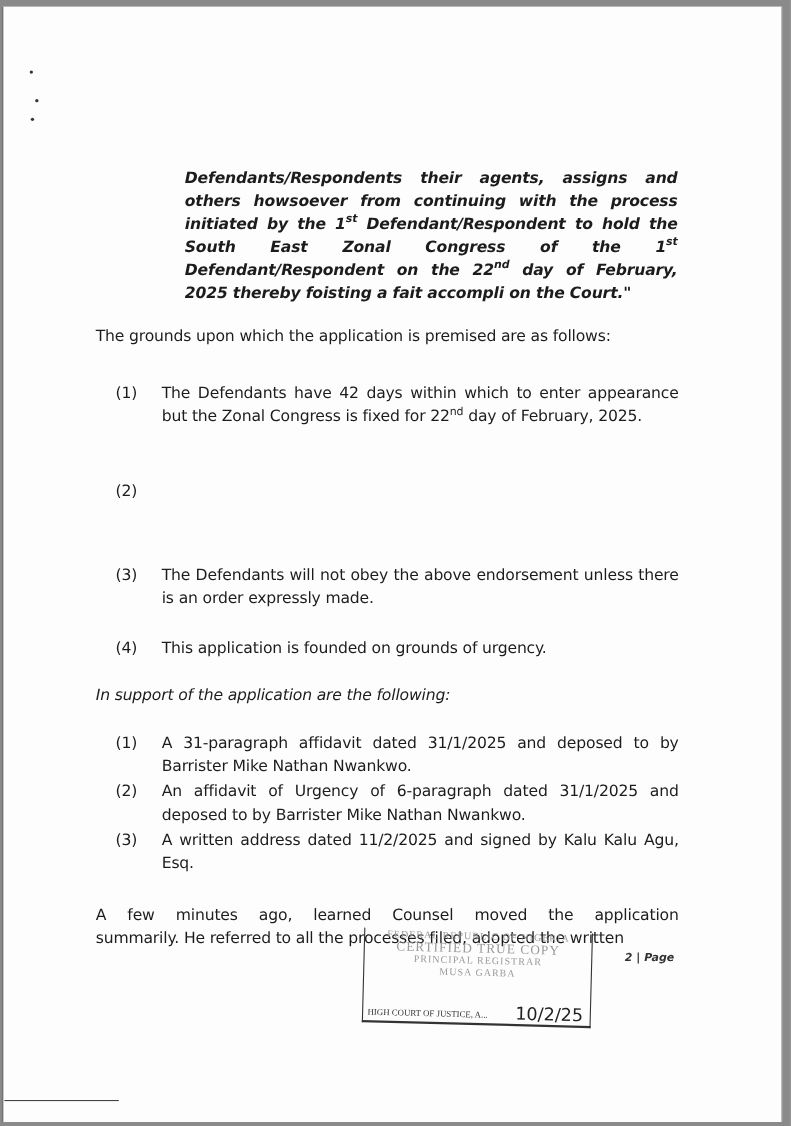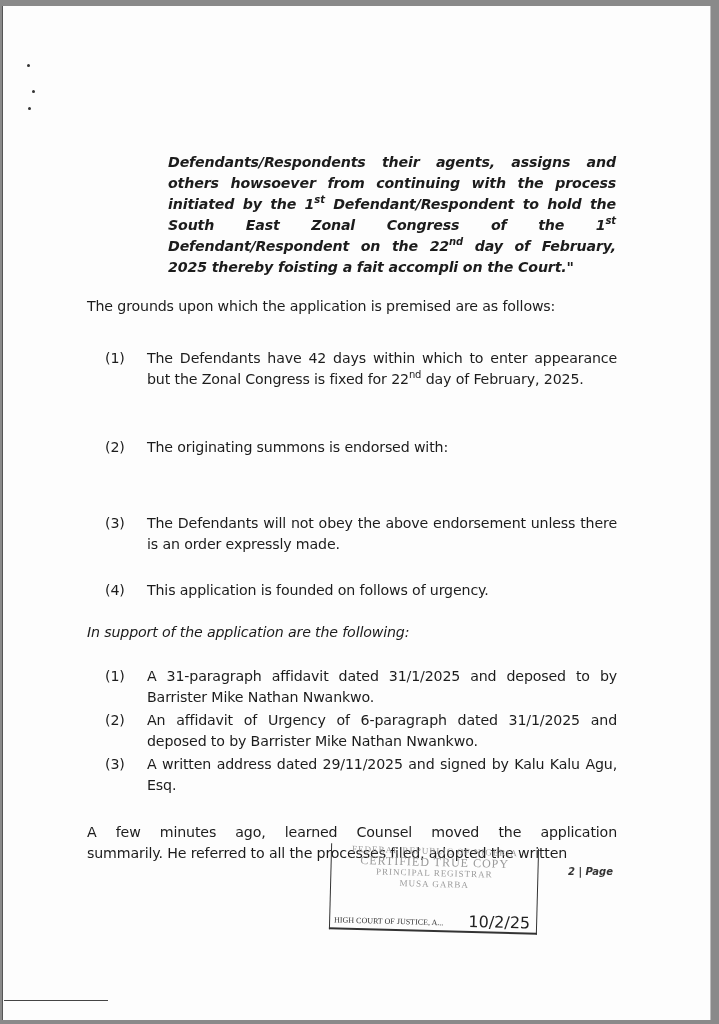--- a/index.html
+++ b/index.html
@@ -67,47 +67,46 @@
 <div class="text para" style="top:296px;">The grounds upon which the application is premised are as follows:</div>
 
 <div class="text item" style="top:348px;">
   <span class="num">(1)</span>
   <div class="body"><span>The Defendants have 42 days within which to enter appearance but the Zonal Congress is fixed for 22</span><sup>nd</sup><span> day of February, 2025.</span></div>
 </div>
 
 <div class="text item" style="top:437px;">
   <span class="num">(2)</span>
   <div class="body">
-    <span>The originating summons is endorsed with:</span>
   </div>
 </div>
 
 <div class="text item" style="top:513px;">
   <span class="num">(3)</span>
   <div class="body">The Defendants will not obey the above endorsement unless there is an order expressly made.</div>
 </div>
 
 <div class="text item" style="top:580px;">
   <span class="num">(4)</span>
-  <div class="body">This application is founded on follows of urgency.</div>
+  <div class="body">This application is founded on grounds of urgency.</div>
 </div>
 
 <div class="text para" style="top:622px;font-style:italic;">In support of the application are the following:</div>
 
 <div class="text item" style="top:666px;">
   <span class="num">(1)</span>
   <div class="body">A 31-paragraph affidavit dated 31/1/2025 and deposed to by Barrister Mike Nathan Nwankwo.</div>
 </div>
 <div class="text item" style="top:710px;">
   <span class="num">(2)</span>
   <div class="body">An affidavit of Urgency of 6-paragraph dated 31/1/2025 and deposed to by Barrister Mike Nathan Nwankwo.</div>
 </div>
 <div class="text item" style="top:754px;">
   <span class="num">(3)</span>
-  <div class="body">A written address dated 29/11/2025 and signed by Kalu Kalu Agu, Esq.</div>
+  <div class="body">A written address dated 11/2/2025 and signed by Kalu Kalu Agu, Esq.</div>
 </div>
 
 <div class="text para just" style="top:822px;width:530px;">A few minutes ago, learned Counsel moved the application</div>
 <div class="text para" style="top:843px;width:540px;">summarily. He referred to all the processes filed, adopted the written</div>
 
 <div class="stamp">
   <span class="l">FEDERAL REPUBLIC OF NIGERIA</span>
   <span class="l" style="font-size:12px;">CERTIFIED TRUE COPY</span>
   <span class="l">PRINCIPAL REGISTRAR</span>
   <span class="l">MUSA GARBA</span>

